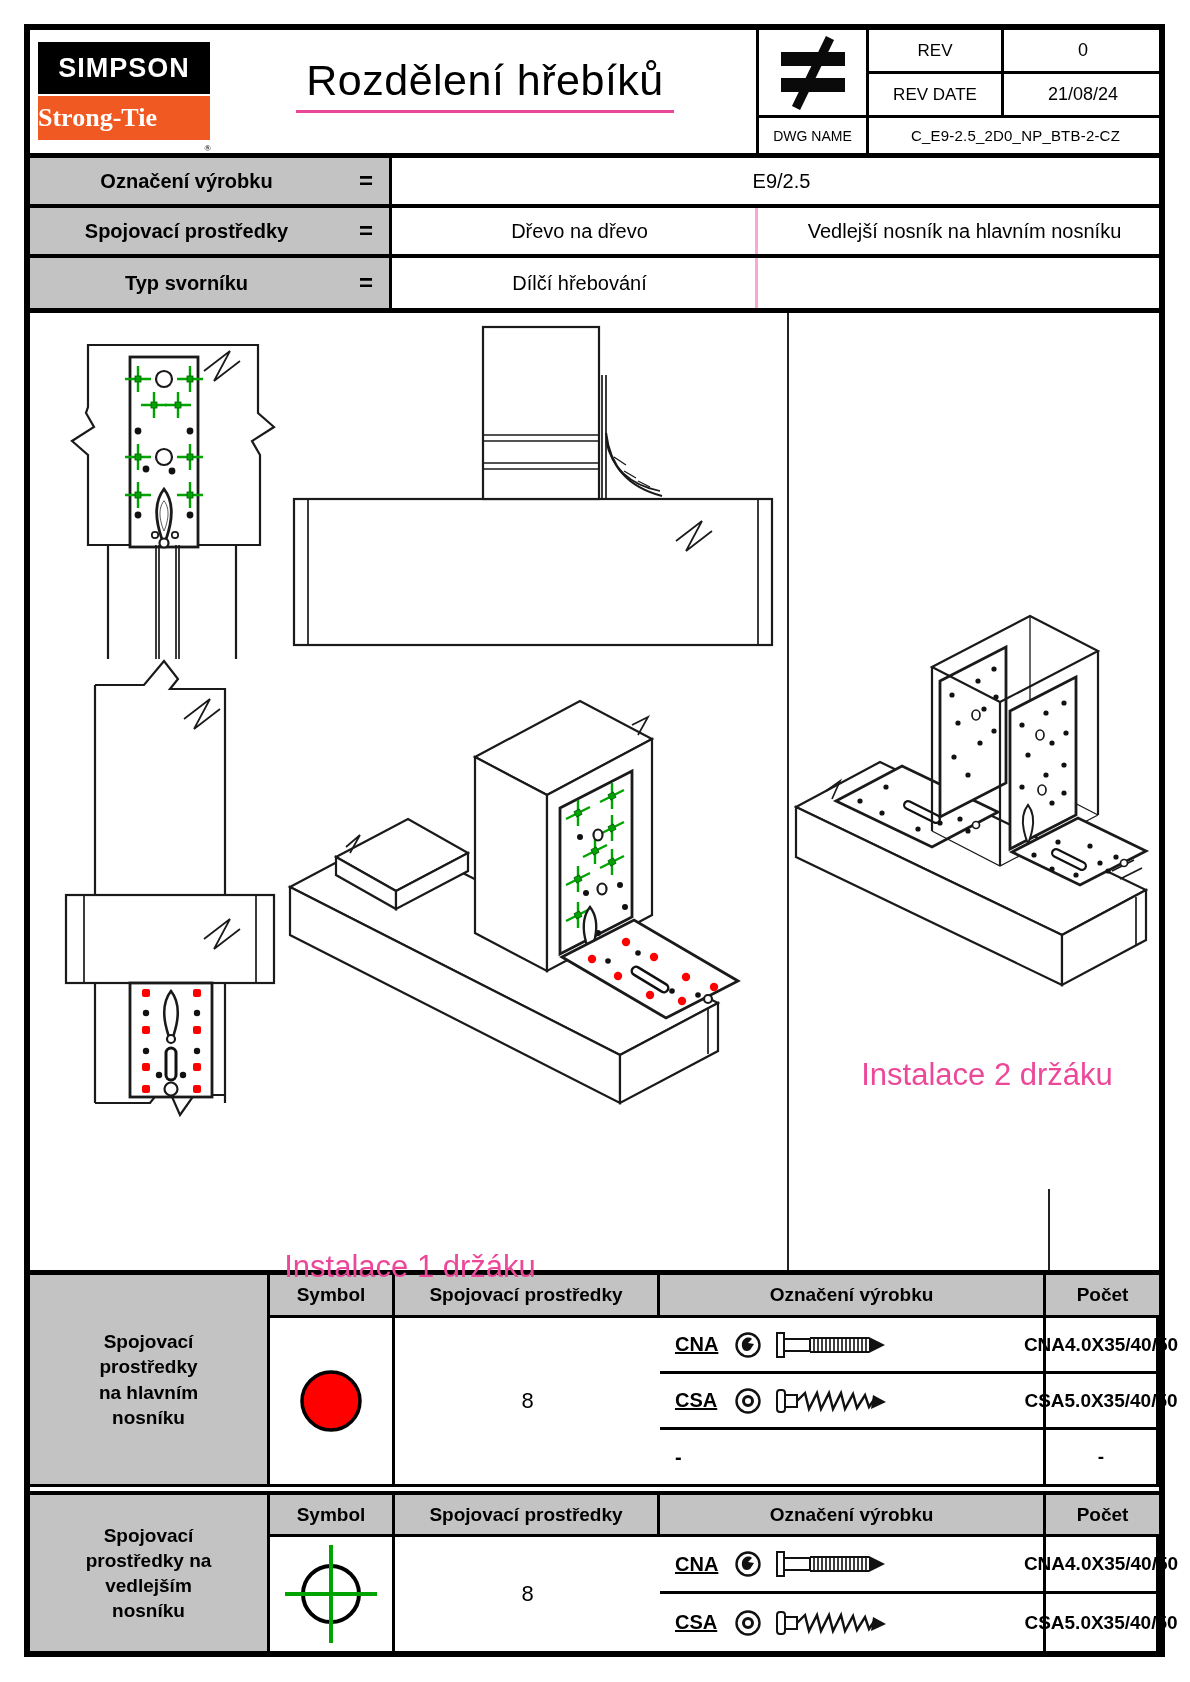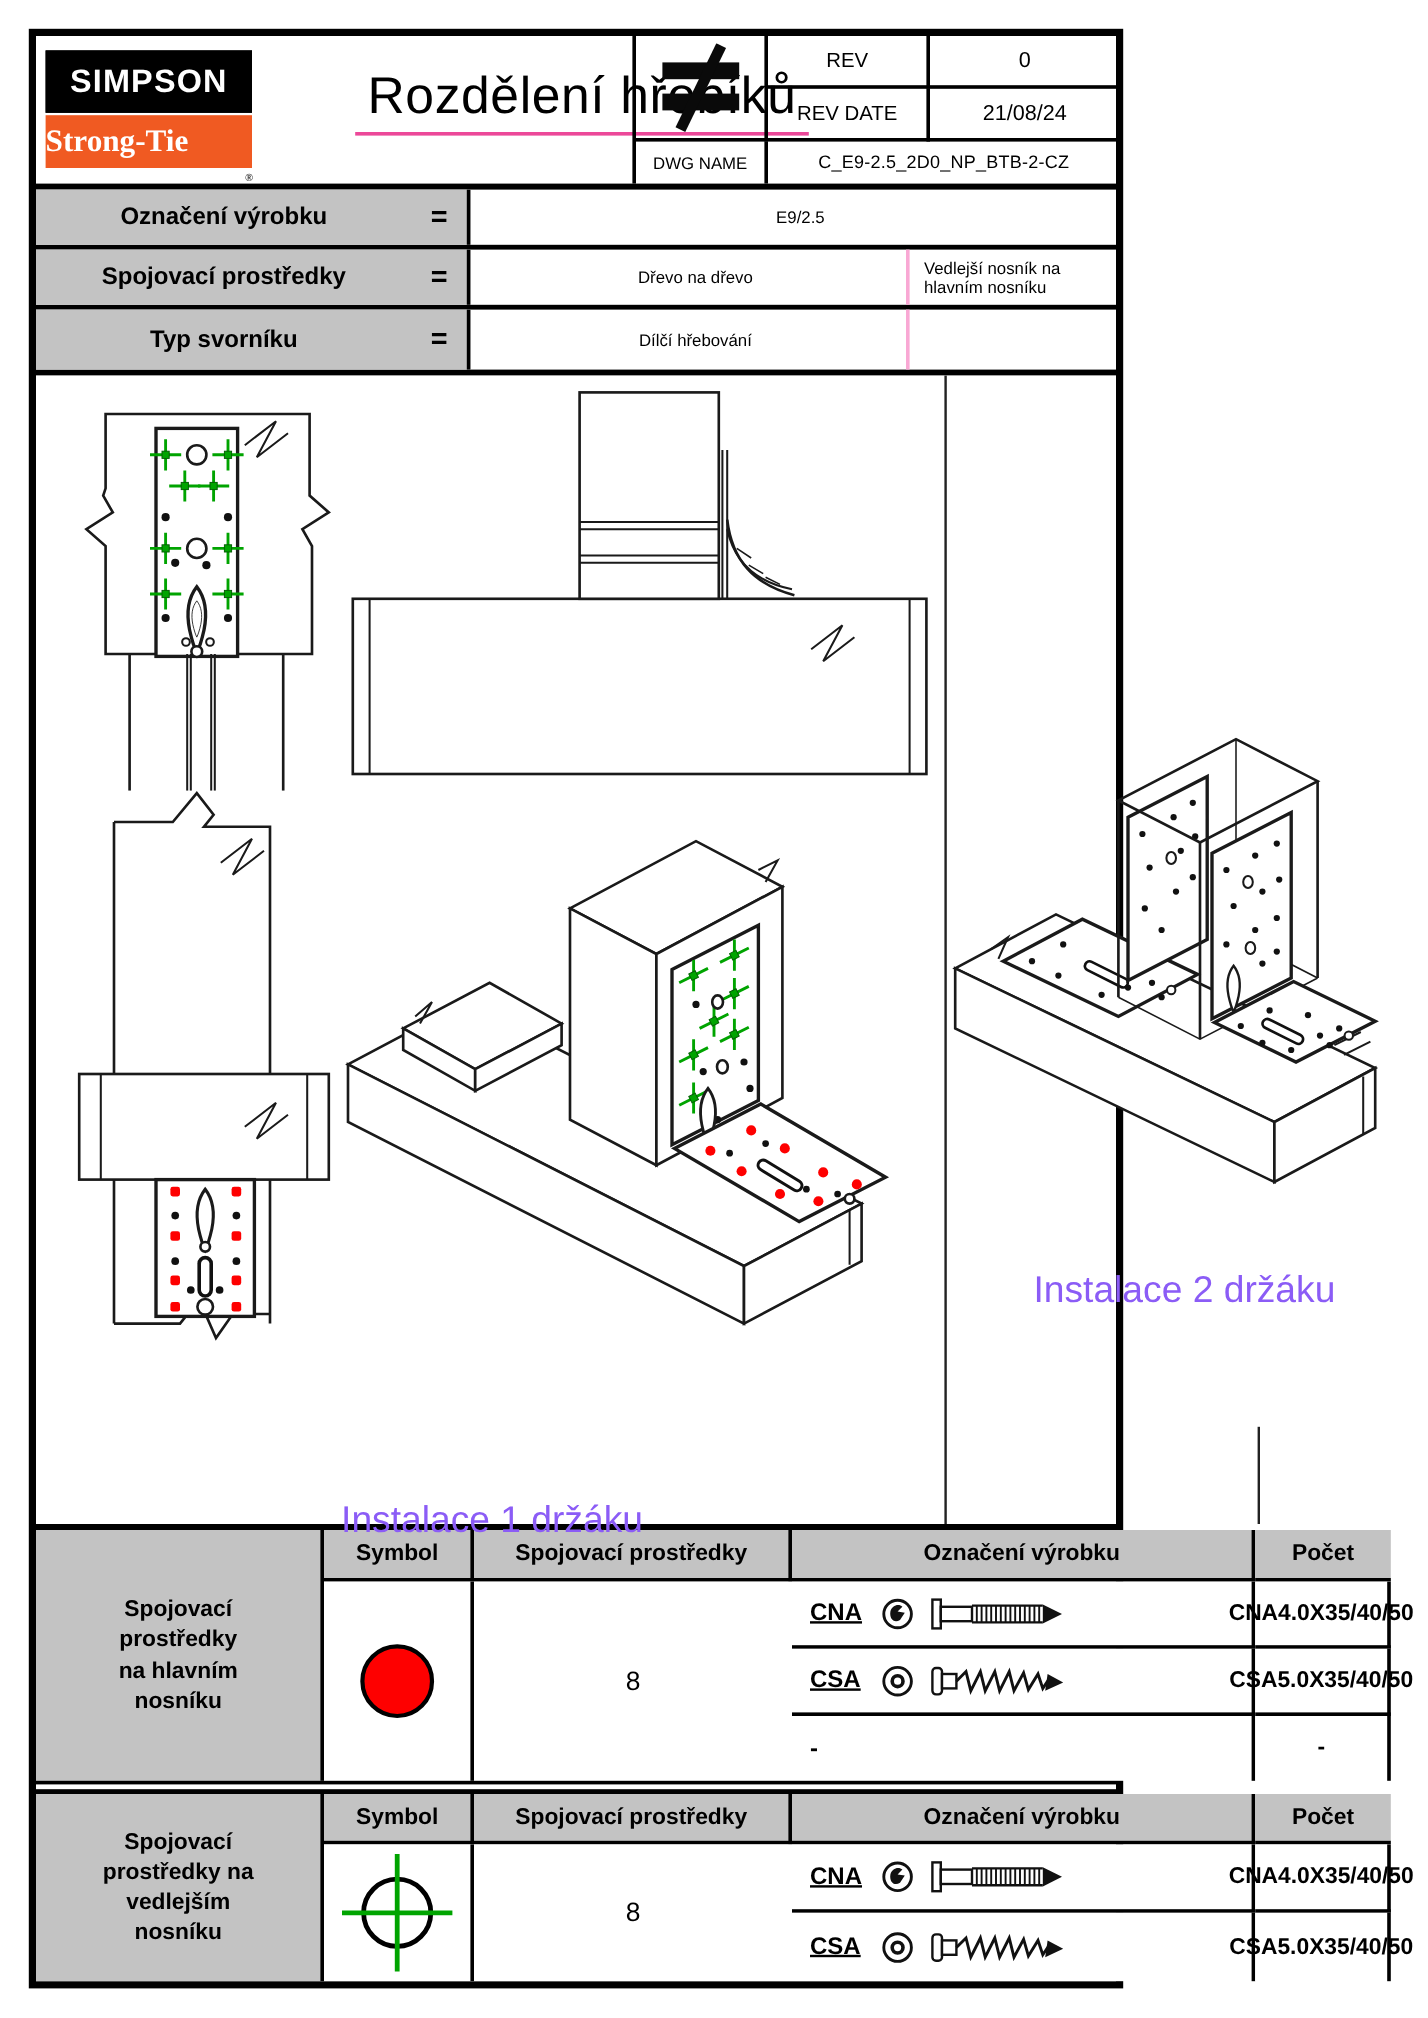--- a/index.html
+++ b/index.html
@@ -1,18 +1,18 @@
 <!DOCTYPE html>
 <html><head>
 <meta charset="utf-8">
 <style>
   html,body{margin:0;padding:0;background:#fff;}
   body{width:1190px;height:1682px;position:relative;font-family:"Liberation Sans",sans-serif;color:#000;}
   *{box-sizing:border-box;}
-  .sheet{position:absolute;left:24px;top:24px;width:912px;height:1633px;border:6px solid #000;background:#fff;}
+  .sheet{position:absolute;left:24px;top:24px;width:1141px;height:1633px;border:6px solid #000;background:#fff;}
 
   
   .hdr{height:128px;border-bottom:5px solid #000;position:relative;}
   .logo{position:absolute;left:8px;top:12px;width:172px;}
   .logo-black{background:#000;color:#fff;font-weight:bold;font-size:27px;text-align:center;padding:9px 0 8px;letter-spacing:1px;border:2px solid #000;}
   .logo-orange{background:#f05a22;color:#fff;font-family:"Liberation Serif",serif;font-weight:bold;font-size:26px;padding:7px 0;margin-top:2px;position:relative;}
   .logo-reg{position:absolute;right:-1px;bottom:-13px;font-size:9px;color:#333;}
   .title{position:absolute;left:200px;top:26px;width:510px;text-align:center;}
   .title span{display:inline-block;font-size:43px;letter-spacing:.5px;border-bottom:3px solid #ec4899;padding:0 10px 5px;}
   .revtbl{position:absolute;right:0;top:0;width:403px;height:123px;border-left:3px solid #000;display:grid;grid-template-columns:110px 135px 158px;grid-template-rows:44px 44px 35px;}
@@ -21,30 +21,30 @@
   .rev-label{font-size:17px;} .rev-value{font-size:18px;}
   .dwg-label{font-size:14px;} .dwg-value{font-size:15px;letter-spacing:.2px;}
 
   
   .info{height:155px;border-bottom:5px solid #000;}
   .irow{height:50px;display:flex;border-bottom:4px solid #000;}
   .irow:last-child{border-bottom:none;}
   .ilabel{width:362px;background:#c3c3c3;border-right:3px solid #000;position:relative;display:flex;align-items:center;justify-content:center;}
   .ilabel .lt{font-weight:bold;font-size:20px;padding-right:46px;}
   .ilabel .eq{position:absolute;right:16px;font-weight:bold;font-size:24px;}
-  .ival{flex:1;display:flex;align-items:center;justify-content:center;font-size:14px;padding-left:12px;}
+  .ival{flex:1;display:flex;align-items:center;justify-content:center;font-size:20px;padding-left:12px;}
   .ival.split{flex:0 0 366px;border-right:3px solid #f9a8d4;}
   .ival.right{flex:1;}
   .ival.plan{justify-content:flex-end;padding-right:92px;gap:32px;}
 
   
   .draw{height:957px;position:relative;background:#fff;}
   .vdivider{position:absolute;left:757px;top:0;width:2px;height:957px;background:#222;}
   .segline{position:absolute;left:1018px;top:876px;width:2px;height:81px;background:#222;}
-  .caption{position:absolute;font-size:31px;text-align:center;color:#8b5cf6;}
+  .caption{position:absolute;font-size:31px;text-align:center;color:#ec4899;}
   .cap1{left:200px;top:936px;width:360px;}
   .cap2{left:792px;top:744px;width:330px;}
   .fig{position:absolute;}
   .ln1{stroke:#1a1a1a;stroke-width:1.3;fill:none;}
   .ln15{stroke:#1a1a1a;stroke-width:1.7;fill:none;}
   .ln2{stroke:#1a1a1a;stroke-width:2.2;fill:none;}
   .ln25{stroke:#1a1a1a;stroke-width:2.8;fill:none;}
   .wh{fill:#fff;}
   .dot{fill:#111;stroke:none;}
   .red{fill:#fe0000;stroke:none;}

